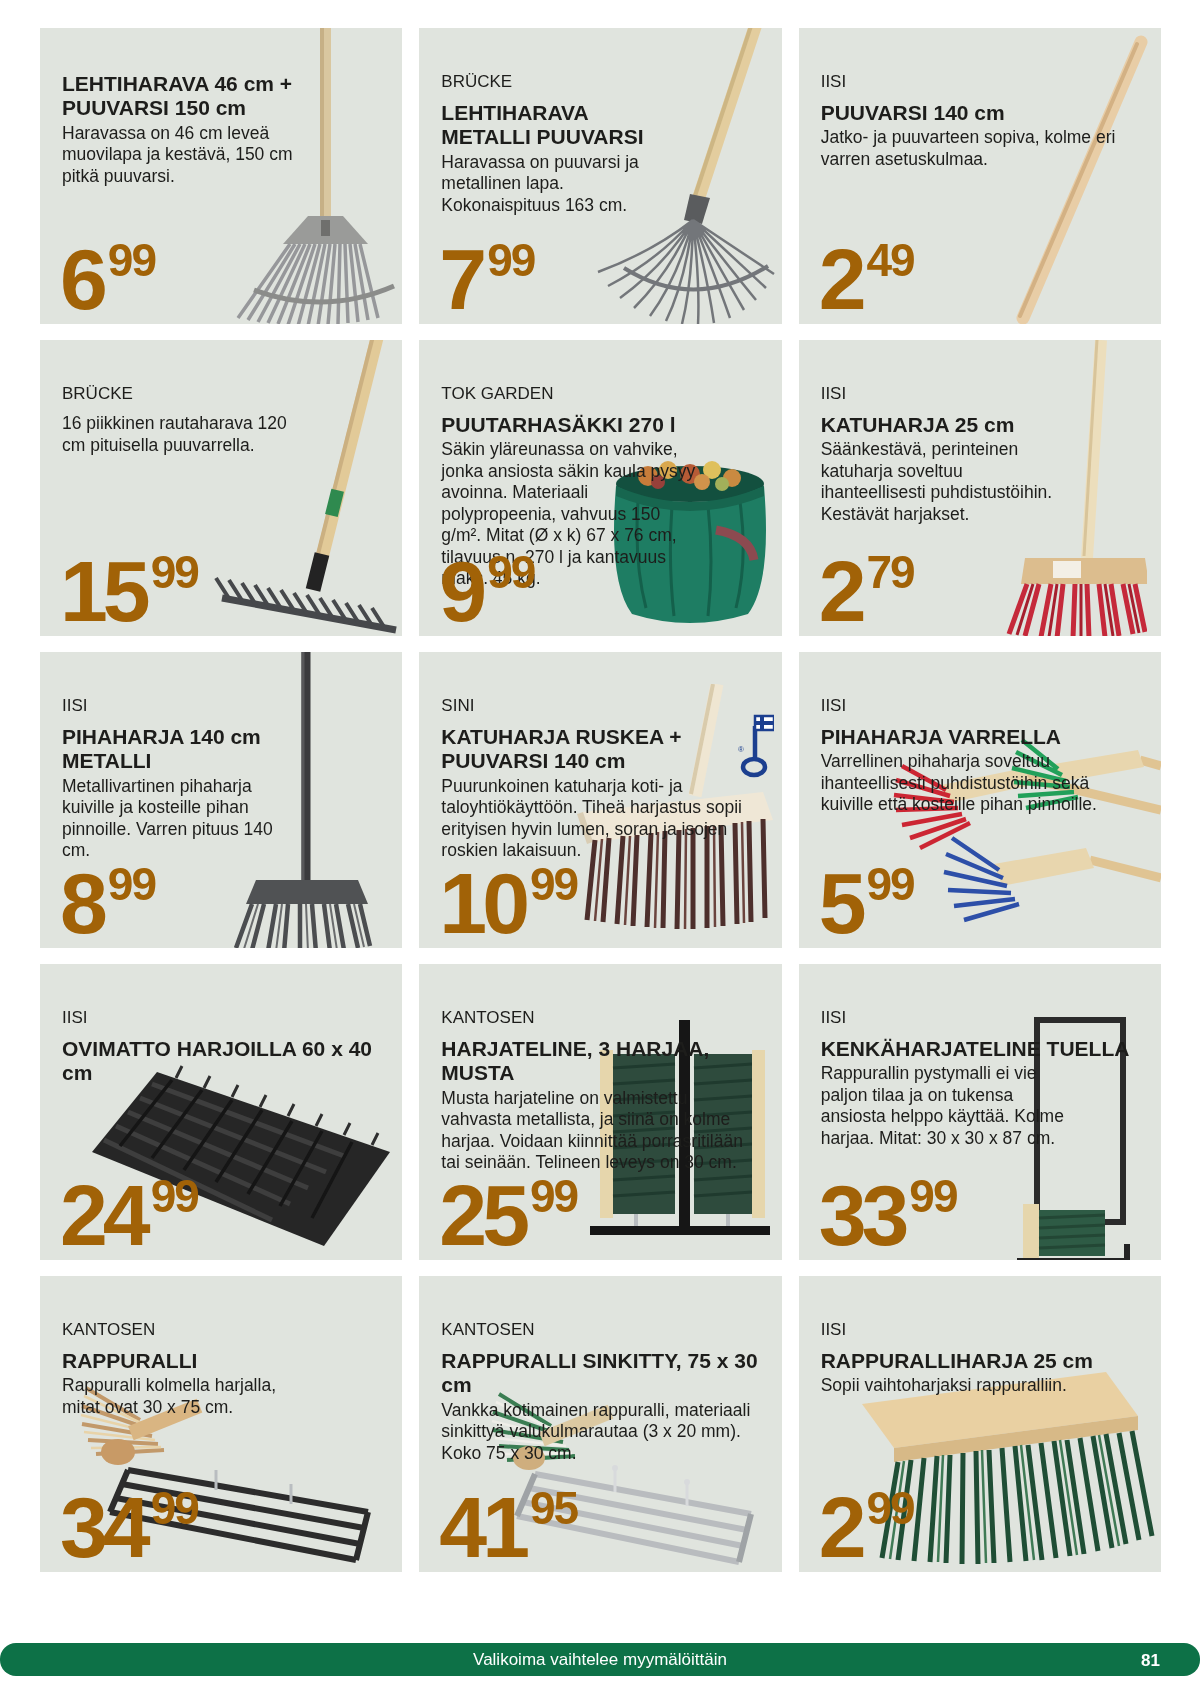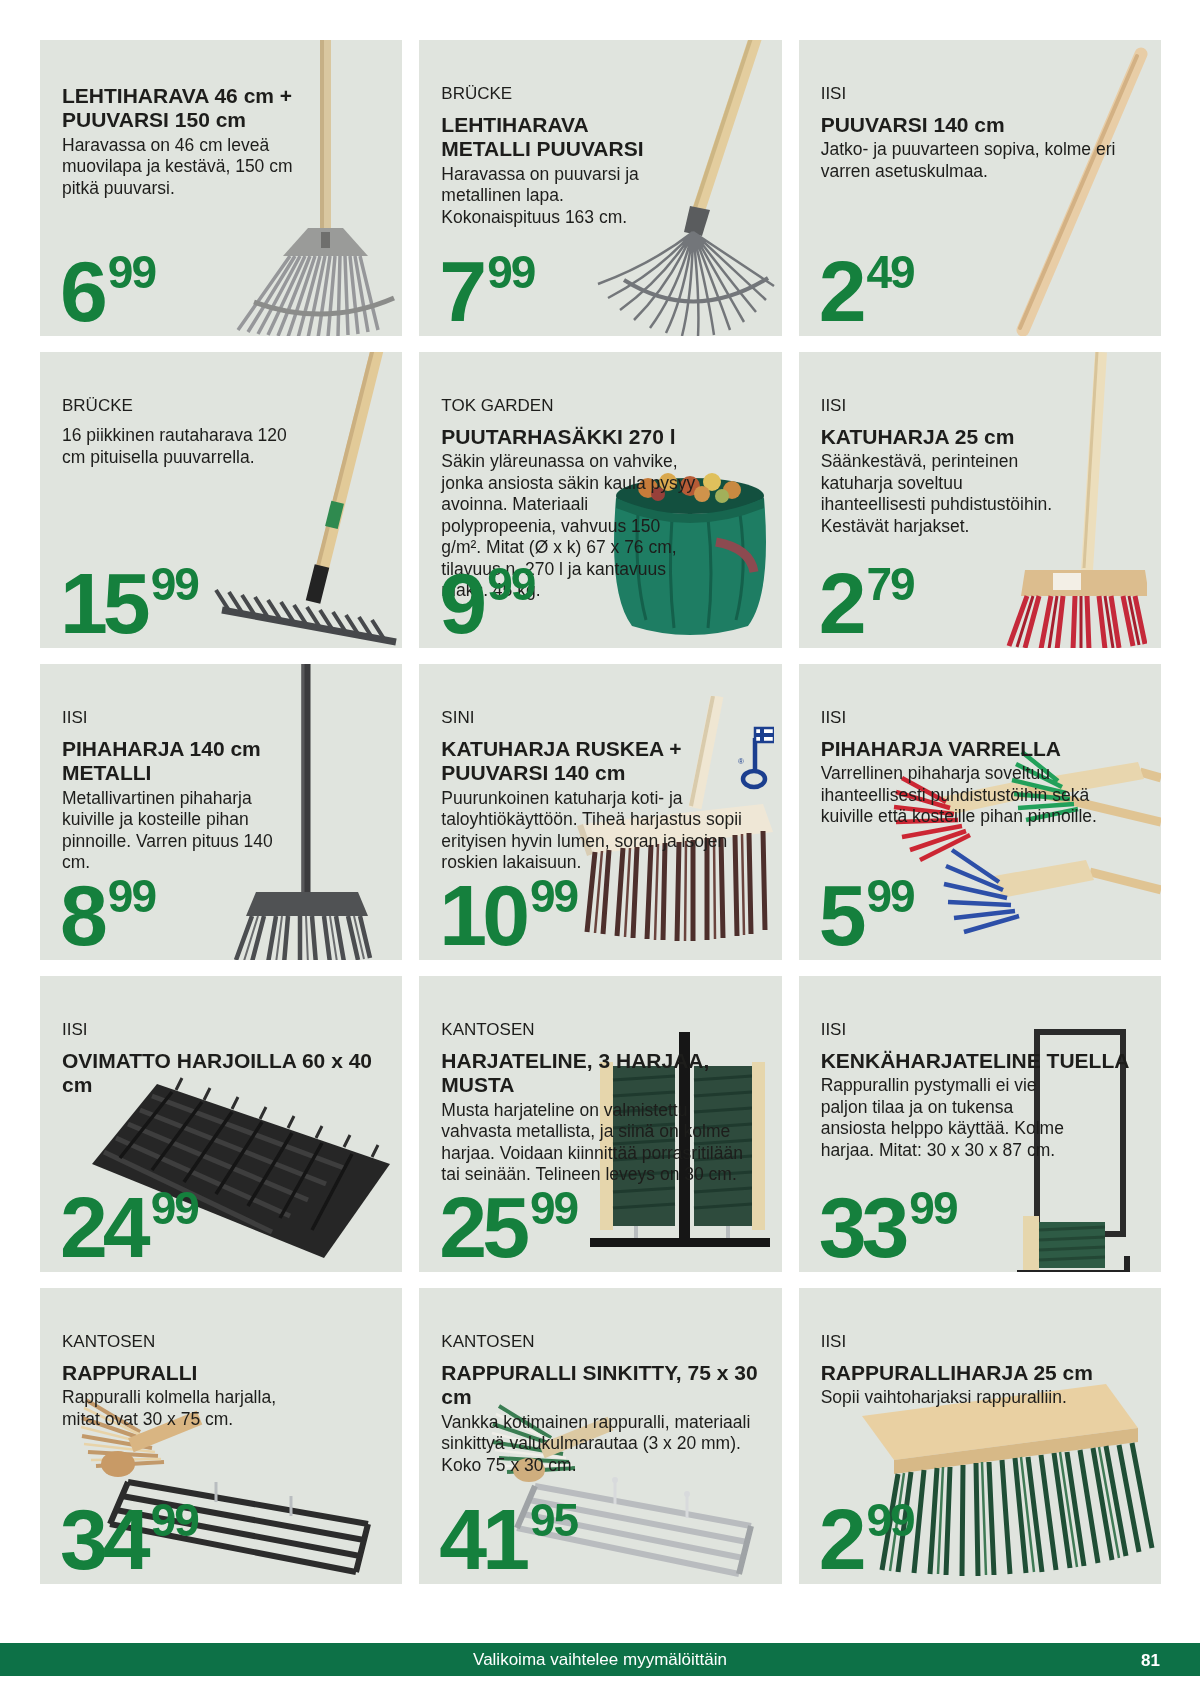--- a/index.html
+++ b/index.html
@@ -1,36 +1,36 @@
 <!DOCTYPE html>
 <html><head>
 <meta charset="utf-8">
 <style>
   html,body{margin:0;padding:0;}
   body{
     width:1200px;height:1697px;background:#ffffff;position:relative;overflow:hidden;
     font-family:"Liberation Sans","DejaVu Sans",sans-serif;color:#1d1d1b;
   }
   .grid{
-    position:absolute;left:40px;top:40px;width:1121px;
+    position:absolute;left:40px;top:28px;width:1121px;
     display:grid;grid-template-columns:repeat(3,1fr);gap:16px 17px;grid-auto-rows:296px;
   }
   .card{
     position:relative;background:#e0e4de;overflow:hidden;
     padding:44px 0 0 22px;box-sizing:border-box;
   }
   .brand{font-size:17px;margin:0 0 9px 0;position:relative;z-index:2;}
   .brand:empty{display:none;}
   .title{font-size:21px;line-height:1.16;font-weight:bold;margin:0 0 2px 0;max-width:240px;position:relative;z-index:2;}
   .desc{font-size:17.5px;line-height:1.23;margin:0;max-width:240px;position:relative;z-index:2;}
   .w .title,.w2{max-width:312px !important;}
   .full{max-width:336px !important;}
   .price{
     position:absolute;left:20px;bottom:2px;z-index:3;line-height:1;
-    font-weight:bold;color:#15803d;letter-spacing:-5px;white-space:nowrap;
+    font-weight:bold;color:#a16207;letter-spacing:-5px;white-space:nowrap;
   }
   .eur{font-size:86px;}
   .cts{font-size:46px;letter-spacing:-2px;margin-left:5px;vertical-align:33px;}
   .pimg{position:absolute;z-index:1;}
   .img1{right:6px;top:0;width:172px;height:296px;}
   .img2{right:2px;top:0;width:190px;height:296px;}
   .img3{right:6px;top:6px;width:160px;height:290px;}
   .img4{right:2px;top:0;width:200px;height:296px;}
   .img5{right:4px;top:92px;width:180px;height:200px;}
   .img6{right:14px;top:0;width:150px;height:296px;}
@@ -39,21 +39,21 @@
   .img9{right:0;bottom:0;width:315px;height:258px;}
   .img10{left:52px;bottom:8px;width:305px;height:188px;}
   .img11{right:8px;bottom:2px;width:188px;height:238px;}
   .img12{right:8px;top:48px;width:148px;height:252px;}
   .img13{left:26px;bottom:4px;width:315px;height:190px;}
   .img14{left:36px;bottom:4px;width:310px;height:182px;}
   .img15{right:2px;bottom:2px;width:325px;height:228px;}
   .flag{position:absolute;right:8px;top:62px;width:42px;height:66px;z-index:2;}
   .footer{
     position:absolute;left:0;top:1643px;width:1200px;height:33px;background:#0d7147;
-    color:#ffffff;font-size:17px;display:flex;align-items:center;justify-content:center;
+    color:#ffffff;font-size:17px;display:flex;align-items:center;justify-content:center;border-radius:16px;
   }
   .pagenum{position:absolute;right:40px;top:0;height:36px;display:flex;align-items:center;font-weight:bold;font-size:17px;}
 </style>
 </head>
 <body>
 
 <main class="grid">
 
   <section class="card">
 

